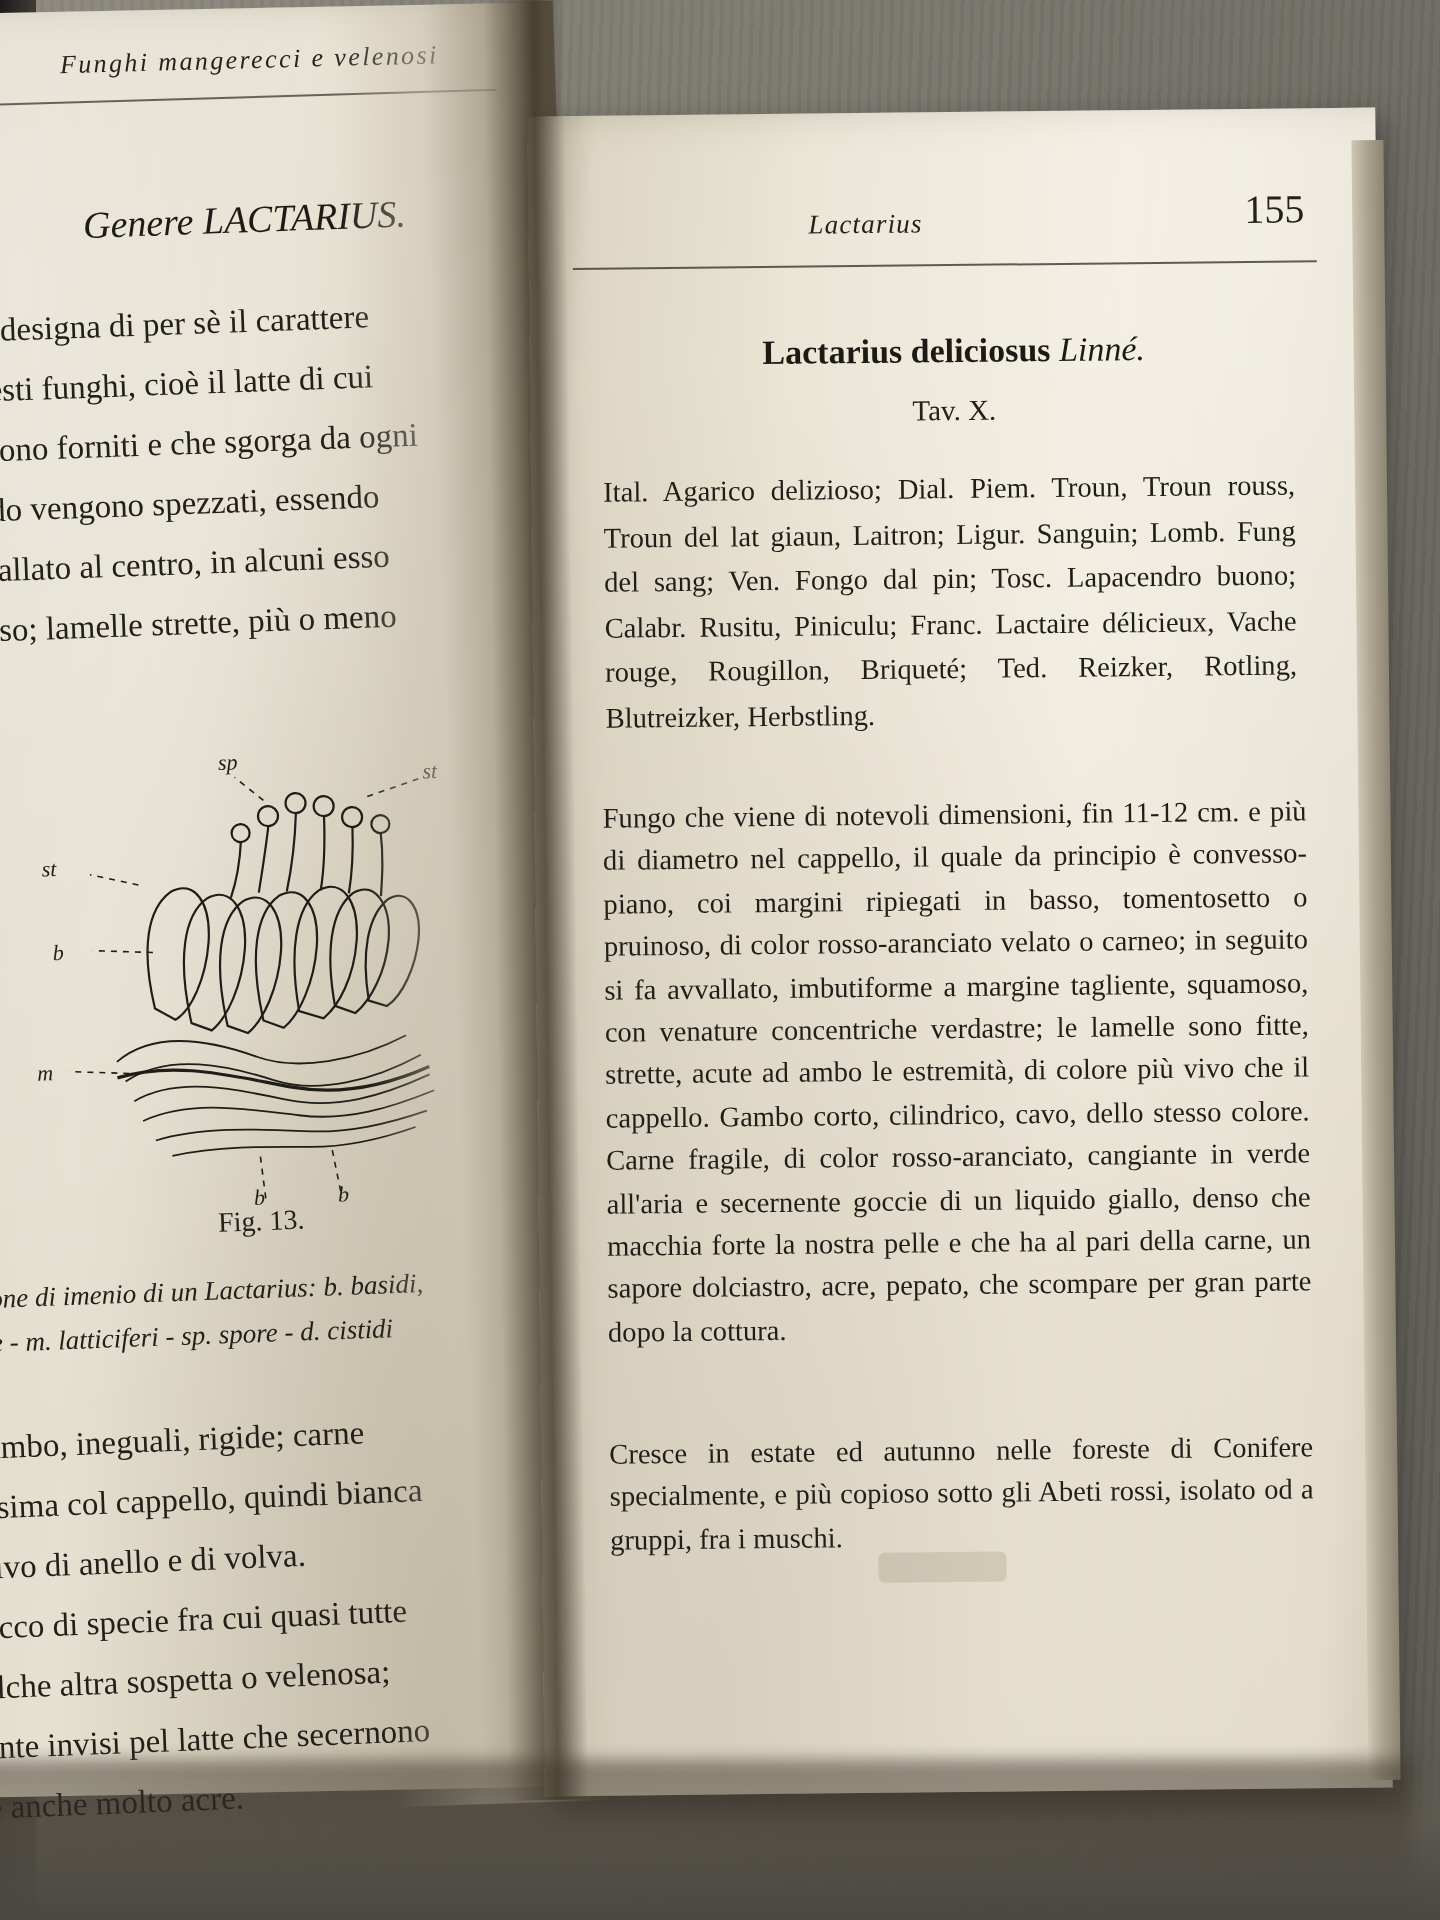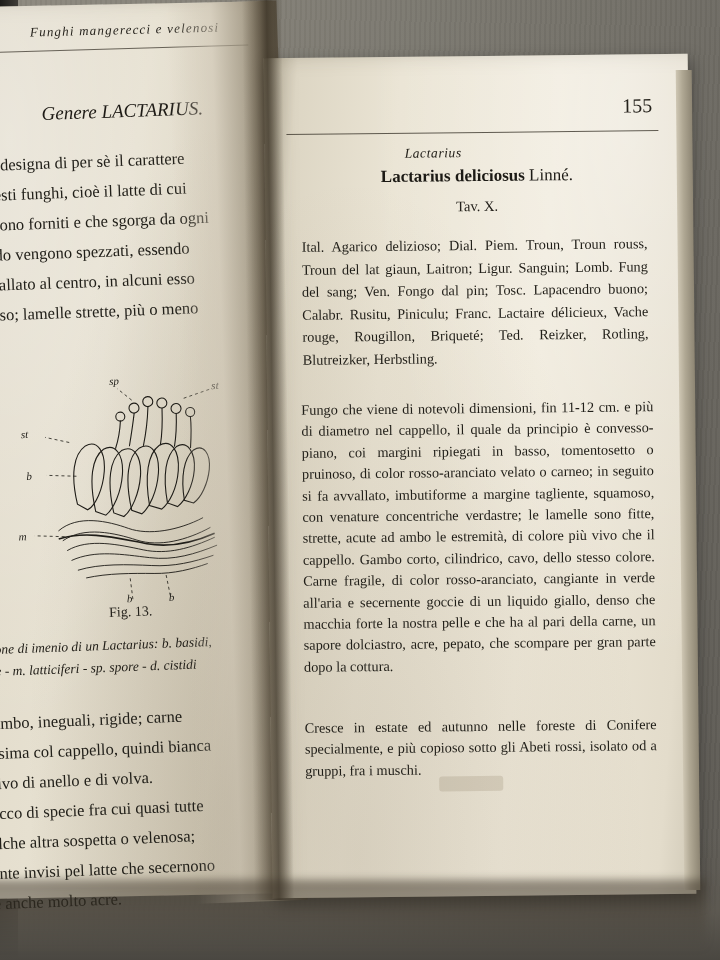--- a/index.html
+++ b/index.html
@@ -201,21 +201,20 @@
 
   
   .r-head {
     position: absolute;
     left: 140px;
     top: 48px;
     font-style: italic;
     font-size: 13.5px;
     letter-spacing: .6px;
     color: #24211b;
-    margin-top: 41px;
   }
   .r-pageno {
     position: absolute;
     right: 36px;
     top: 40px;
     font-size: 20px;
     color: #24211b;
   }
   .r-rule {
     position: absolute;
@@ -229,21 +228,21 @@
   .r-title {
     position: absolute;
     left: 0; right: 0;
     top: 110px;
     text-align: center;
     font-size: 17px;
     font-weight: bold;
     color: #1c1a15;
   }
   .r-title .sp { font-weight: bold; }
-  .r-title .auth { font-weight: normal; }
+  .r-title .auth { font-weight: normal; font-style: italic; }
   .r-tav {
     position: absolute;
     left: 0; right: 0;
     top: 142px;
     text-align: center;
     font-size: 14.5px;
     color: #24211b;
   }
   .r-names {
     position: absolute;

